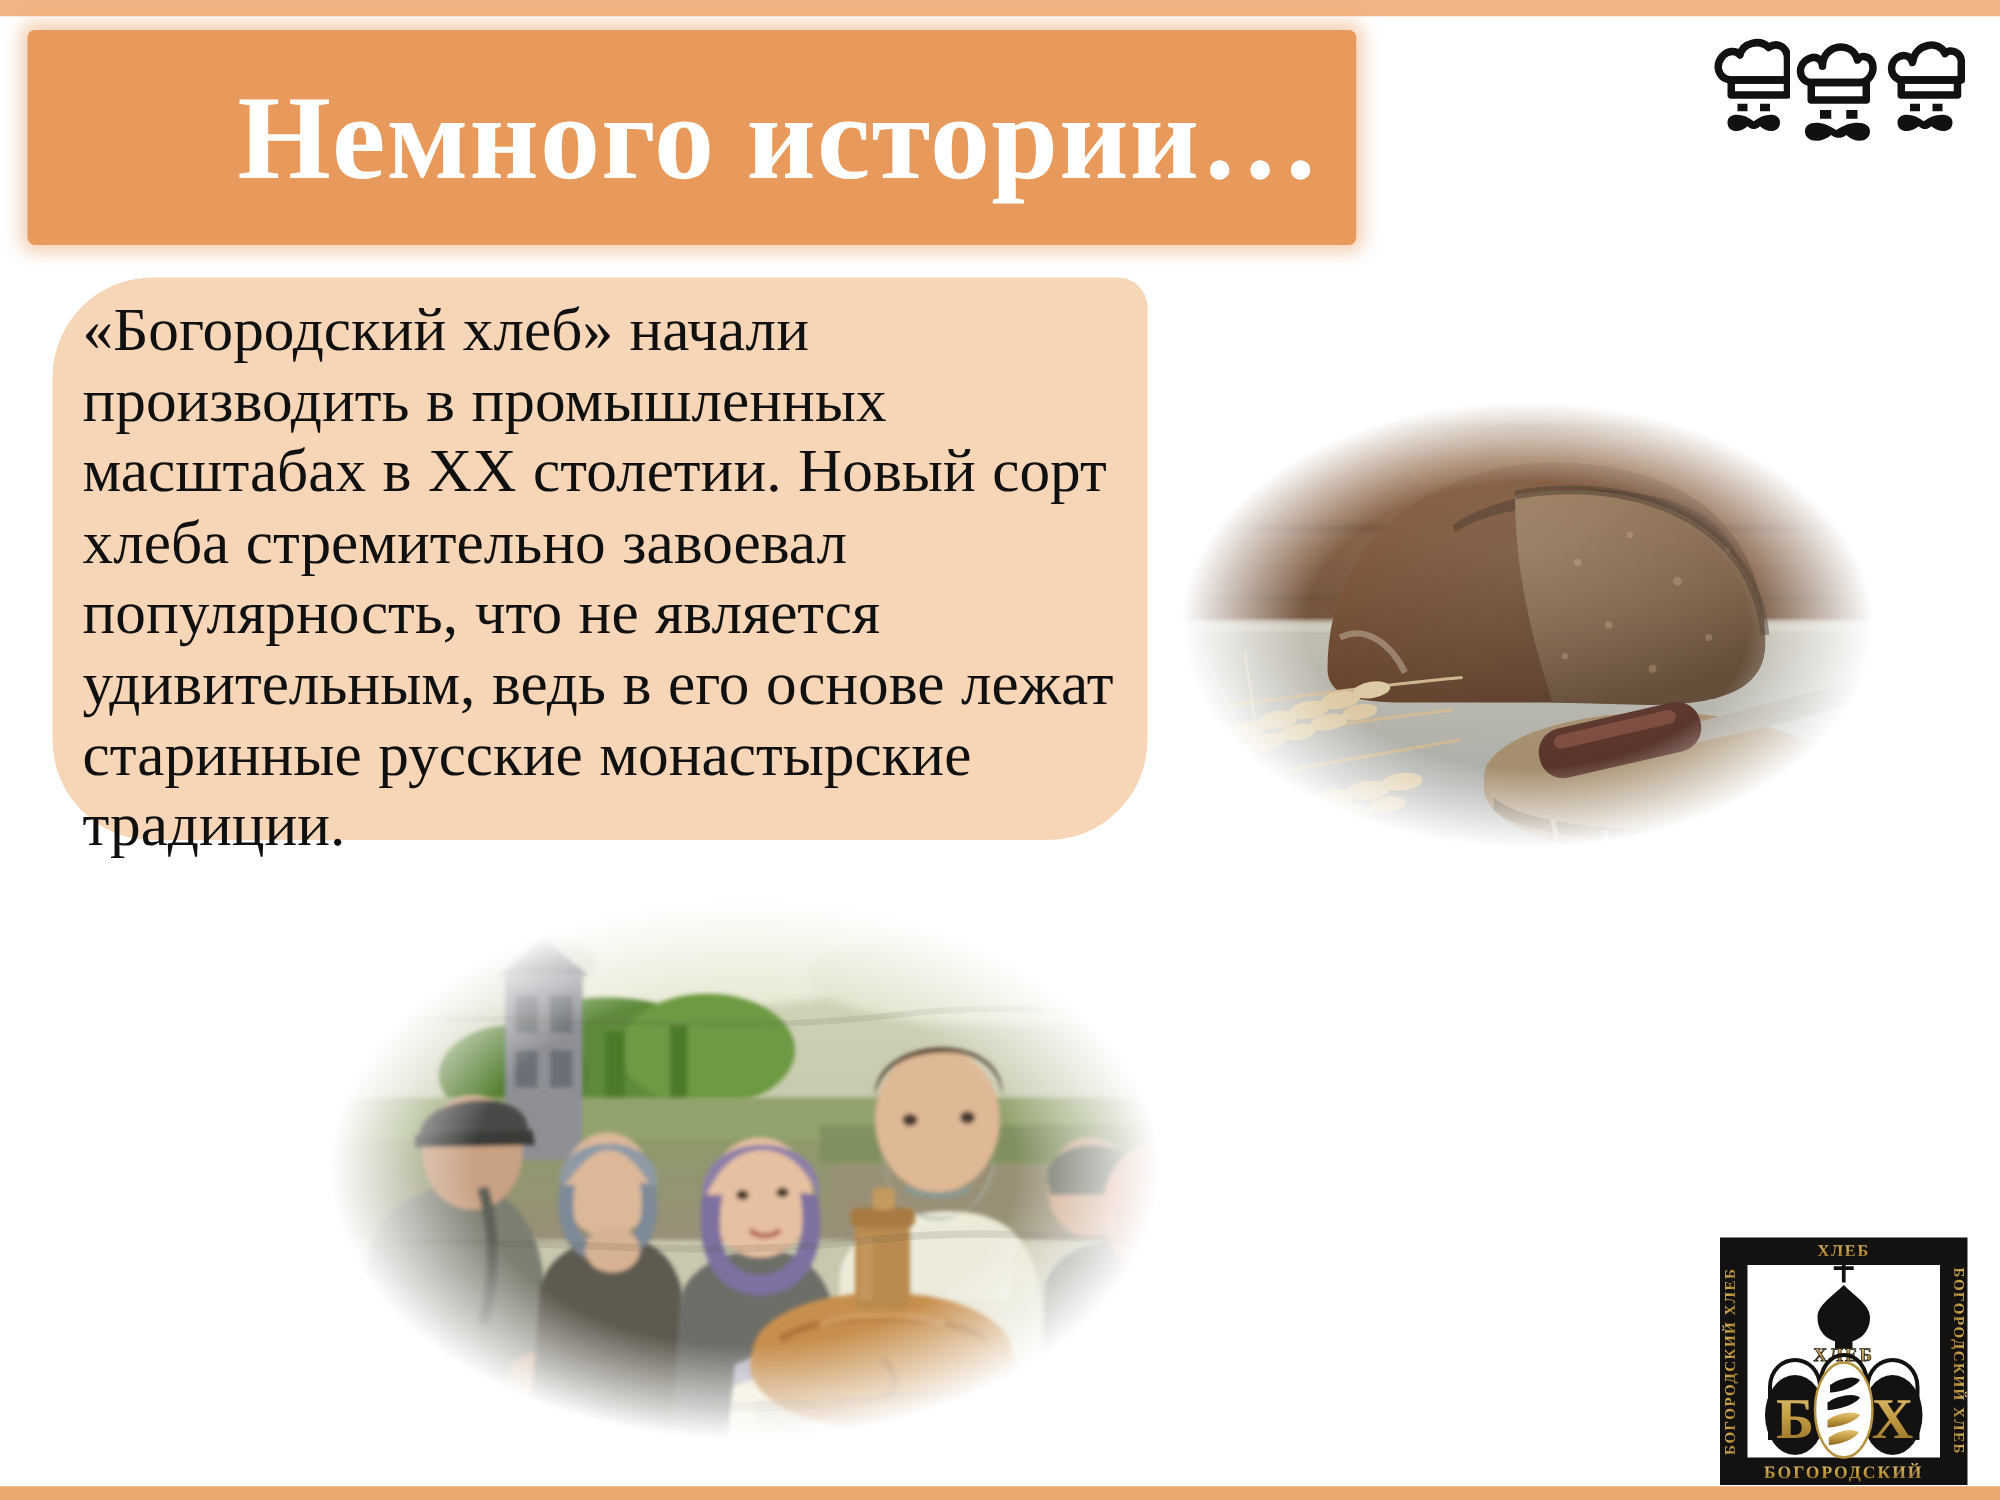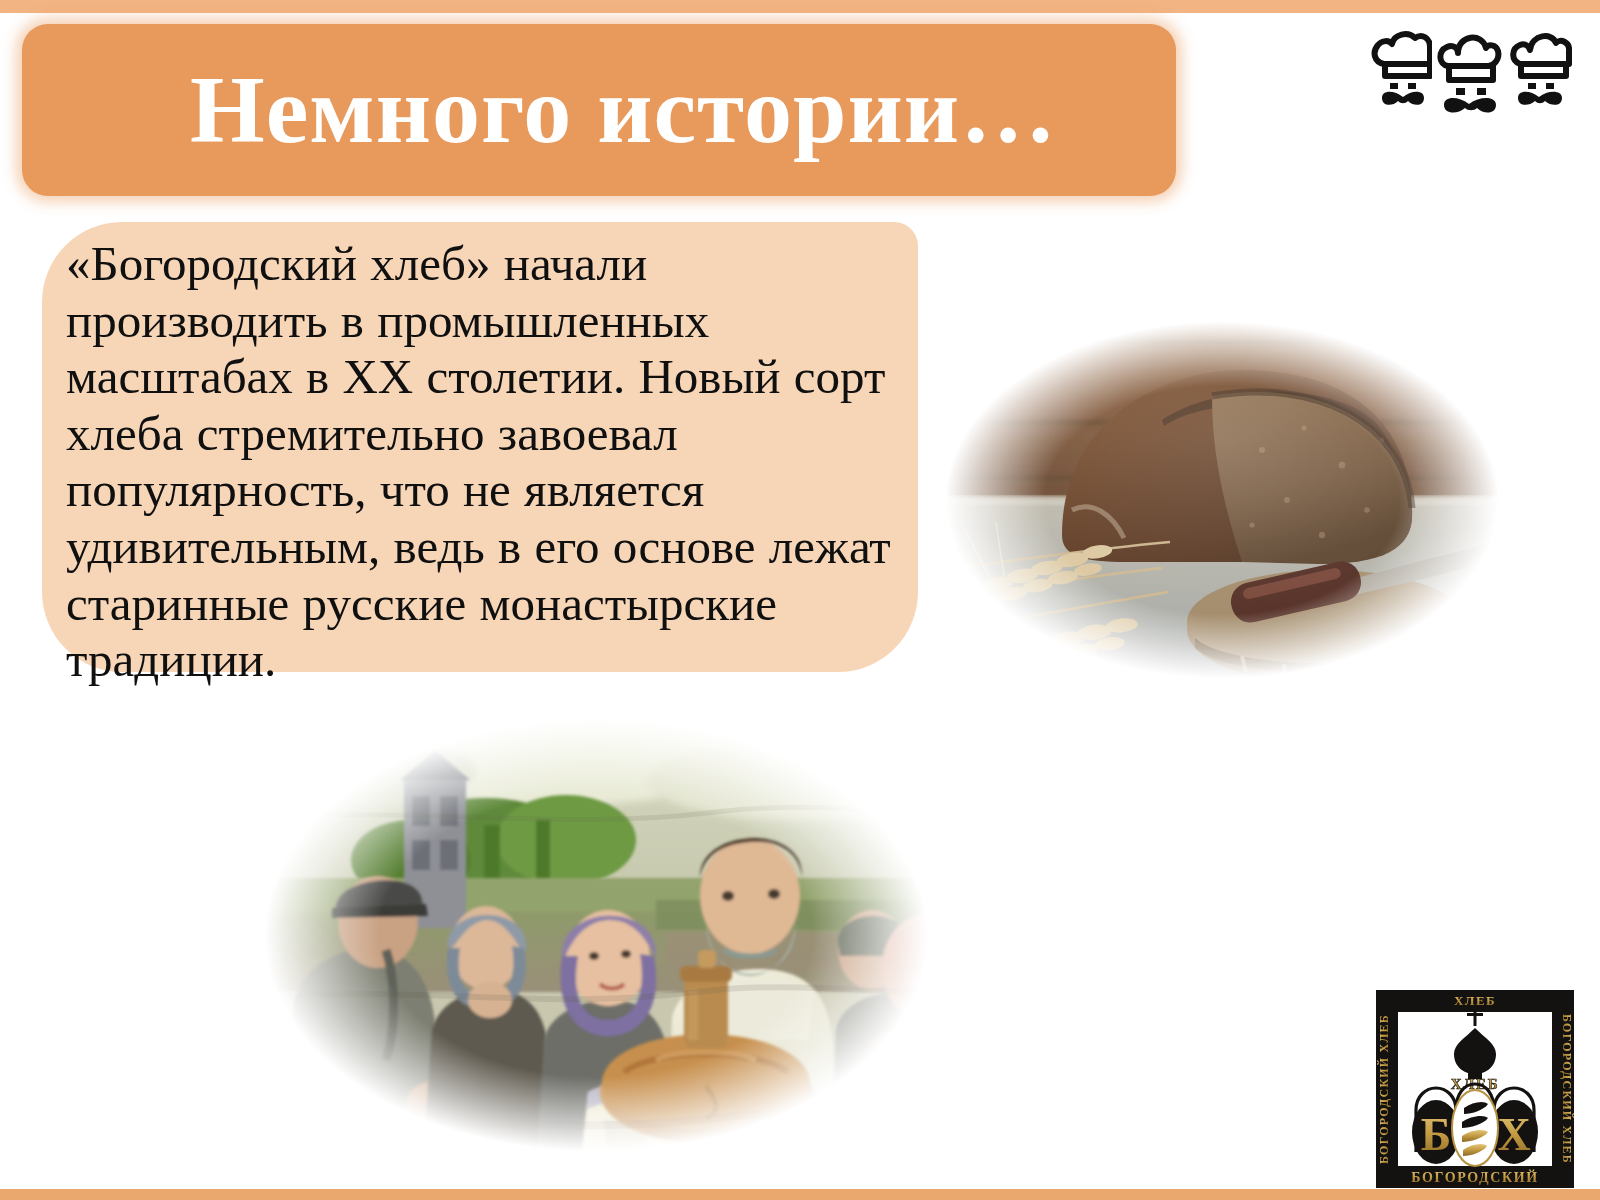--- a/index.html
+++ b/index.html
@@ -32,23 +32,23 @@
     position: absolute;
     left: 0; bottom: 0;
     width: 1600px; height: 11px;
     background: #eaa86f;
   }
 
   
   .title-banner {
     position: absolute;
     left: 22px; top: 24px;
-    width: 1154px; height: 172px;
+    width: 1063px; height: 172px;
     background: #e89a5c;
-    border-radius: 26px;
+    border-radius: 6px;
     box-shadow: 0 0 14px 6px rgba(232,154,92,0.45);
   }
   .title-text {
     position: absolute;
     left: 168px;
     top: 50%;
     transform: translateY(-50%);
     color: #ffffff;
     font-size: 96px;
     font-weight: bold;

